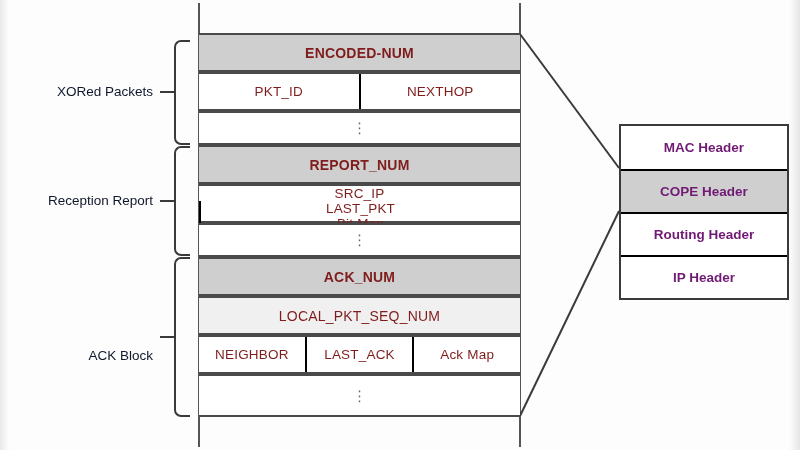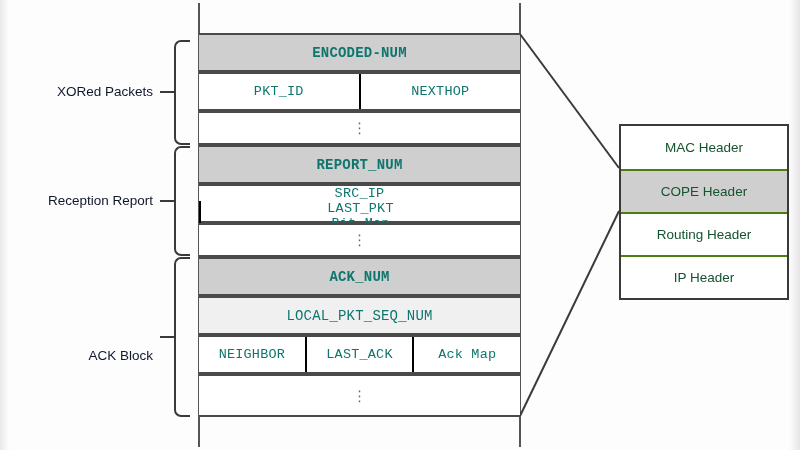--- a/index.html
+++ b/index.html
@@ -48,24 +48,23 @@
     border-top: 2px solid #4a4a4a;
     border-bottom: 2px solid #4a4a4a;
     background: #ffffff;
     display: flex;
   }
   .prow.shaded   { background: #cfcfcf; }
   .prow.shaded-l { background: #f0f0f0; }
   .pcell {
     flex: 1 1 0;
     display: flex; align-items: center; justify-content: center;
-    font-size: 13.5px; color: #0f766e;
+    font-size: 13.5px; color: #7f1d1d;
     letter-spacing: .2px;
     white-space: nowrap;
-    font-family: Liberation Mono, monospace;
   }
   .pcell + .pcell { border-left: 2px solid #000000; }
   .prow.header .pcell { font-weight: bold; font-size: 14px; }
   .prow.header.light .pcell { font-weight: normal; }
   .dots {
     flex: 1 1 0;
     display: flex; align-items: center; justify-content: center;
     font-size: 15px; color: #555; letter-spacing: 0;
     line-height: 1;
   }
@@ -100,25 +99,26 @@
   #header-stack {
     position: absolute;
     left: 619px; top: 124px;
     width: 170px; height: 176px;
     border: 2px solid #3a3a3a;
     background: #fff;
   }
   .hrow {
     height: 43px;
     display: flex; align-items: center; justify-content: center;
-    font-size: 13.5px; color: #14532d;
+    font-size: 13.5px; color: #701a75;
     background: #ffffff;
     white-space: nowrap;
-  }
-  .hrow + .hrow { border-top: 2px solid #4d7c0f; }
+    font-weight: bold;
+  }
+  .hrow + .hrow { border-top: 2px solid #000000; }
   .hrow.shaded { background: #cfcfcf; }
 
   
   #connectors {
     position: absolute; left: 0; top: 0;
     width: 800px; height: 450px;
     pointer-events: none;
   }
 </style>
 </head>

